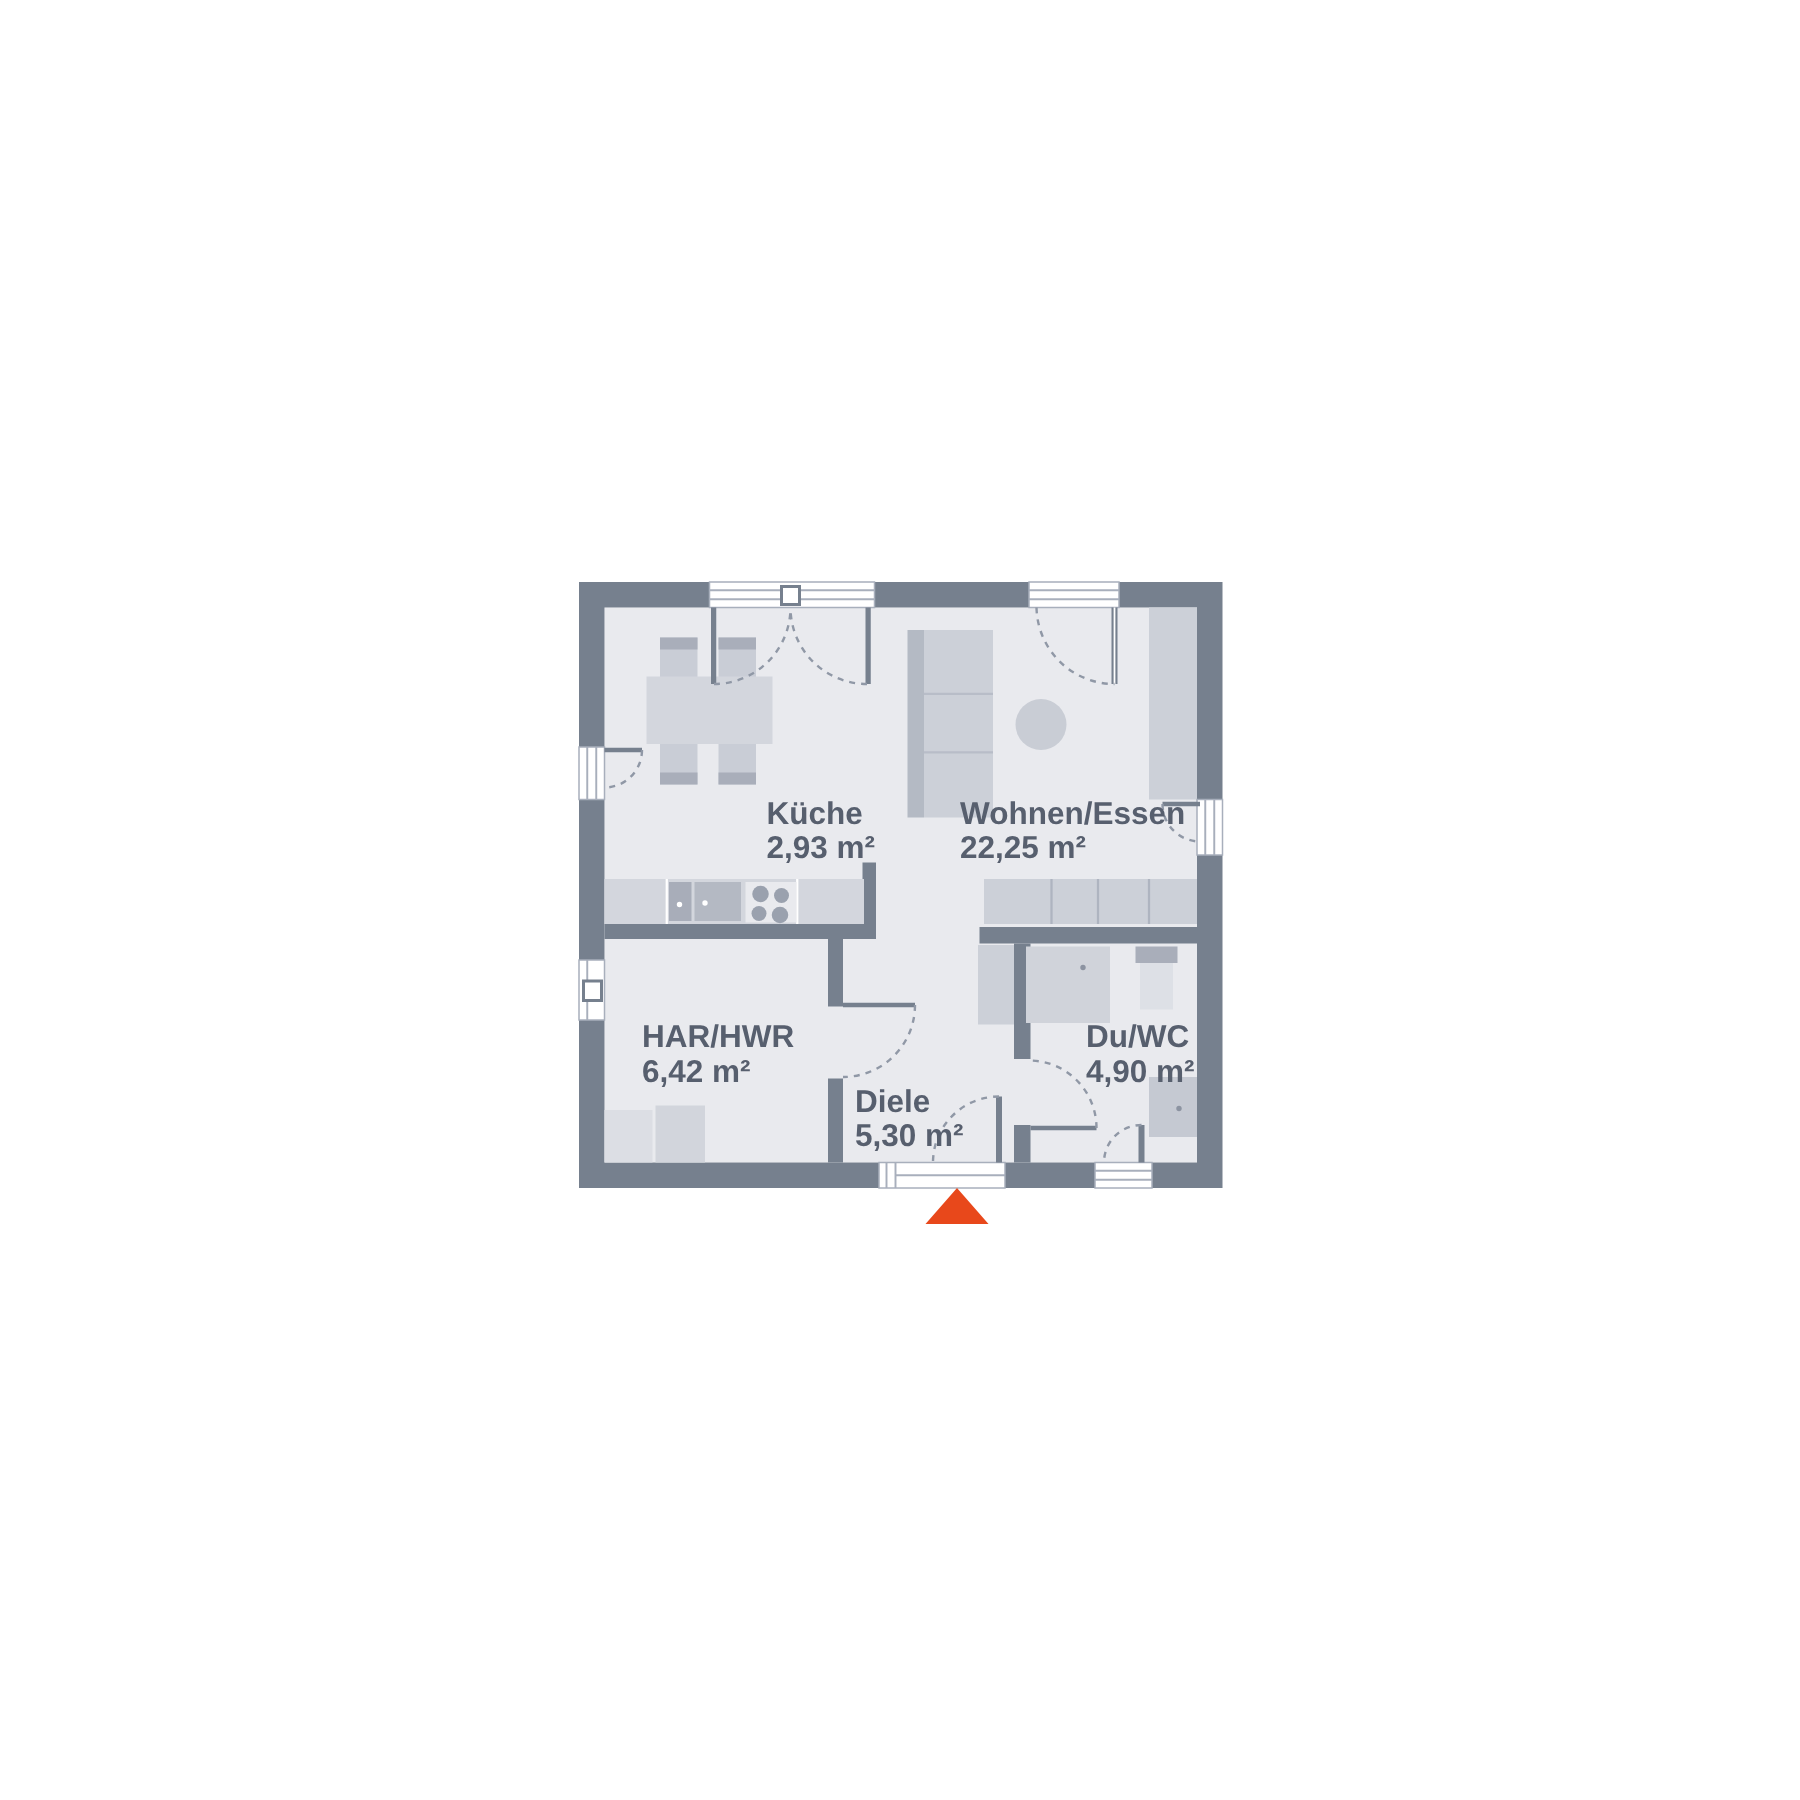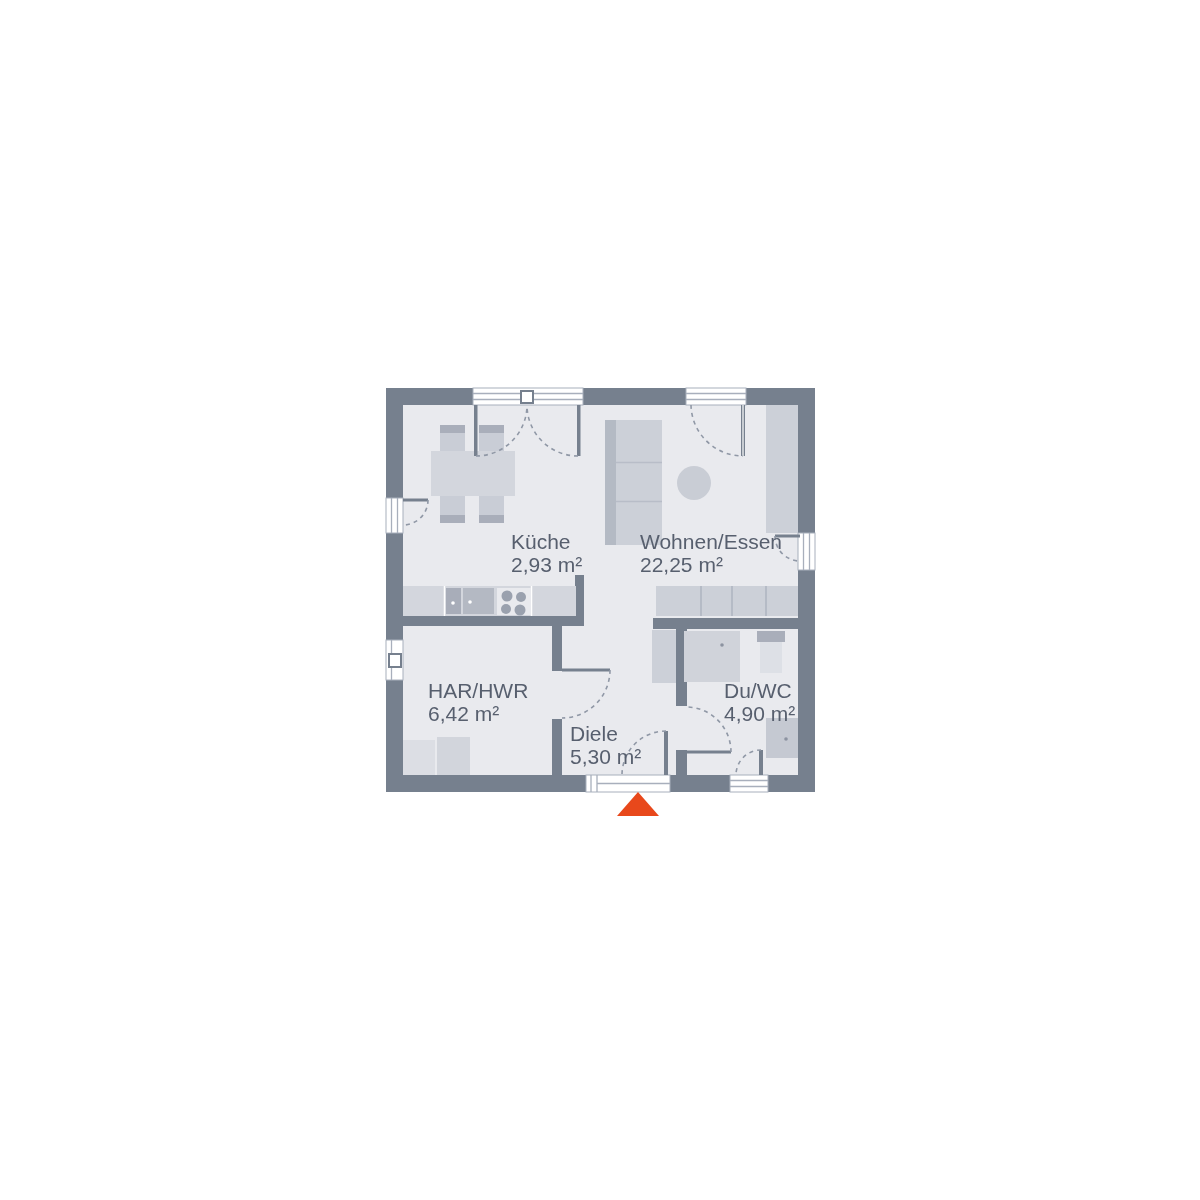--- a/index.html
+++ b/index.html
@@ -9,20 +9,21 @@
     height: 1200px;
     background: #ffffff;
     font-family: "Liberation Sans", sans-serif;
   }
   #canvas {
     position: relative;
     width: 1200px;
     height: 1200px;
     background: #ffffff;
     overflow: hidden;
+    font-weight: bold;
   }
   svg { display: block; }
   text.room-name, text.room-area {
     font-family: "Liberation Sans", "DejaVu Sans", sans-serif;
     font-size: 21px;
     fill: #575F6E;
   }
 </style>
 </head>
 <body>

